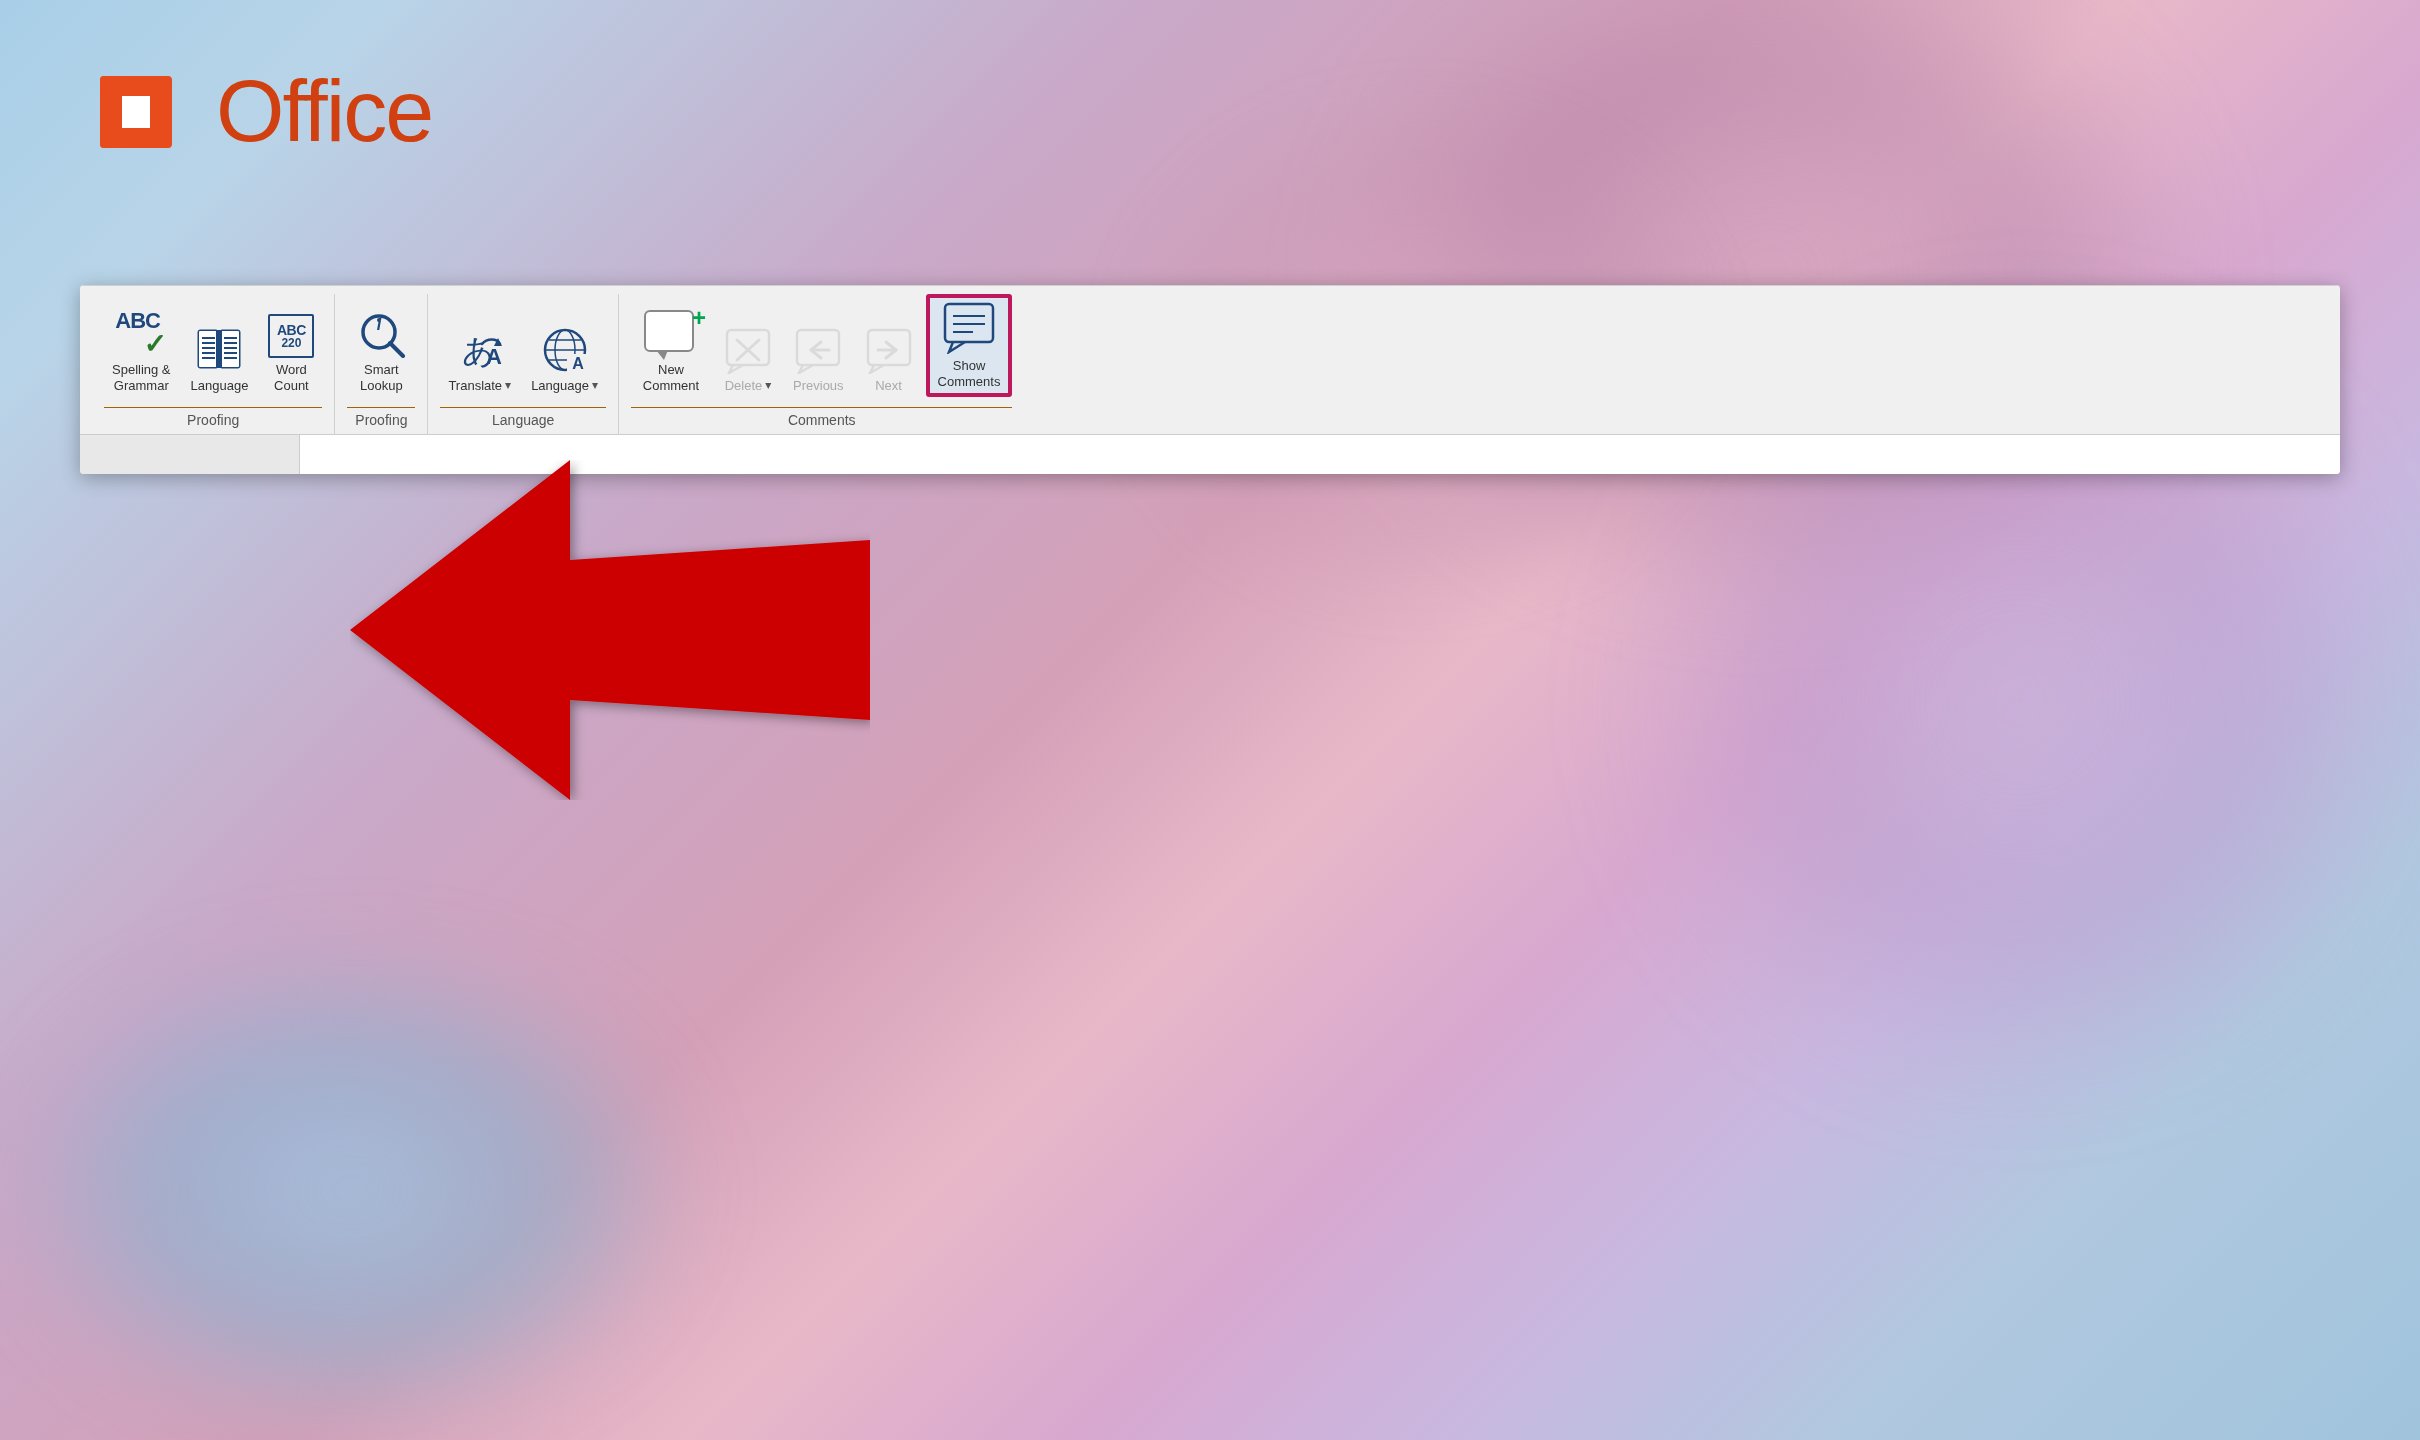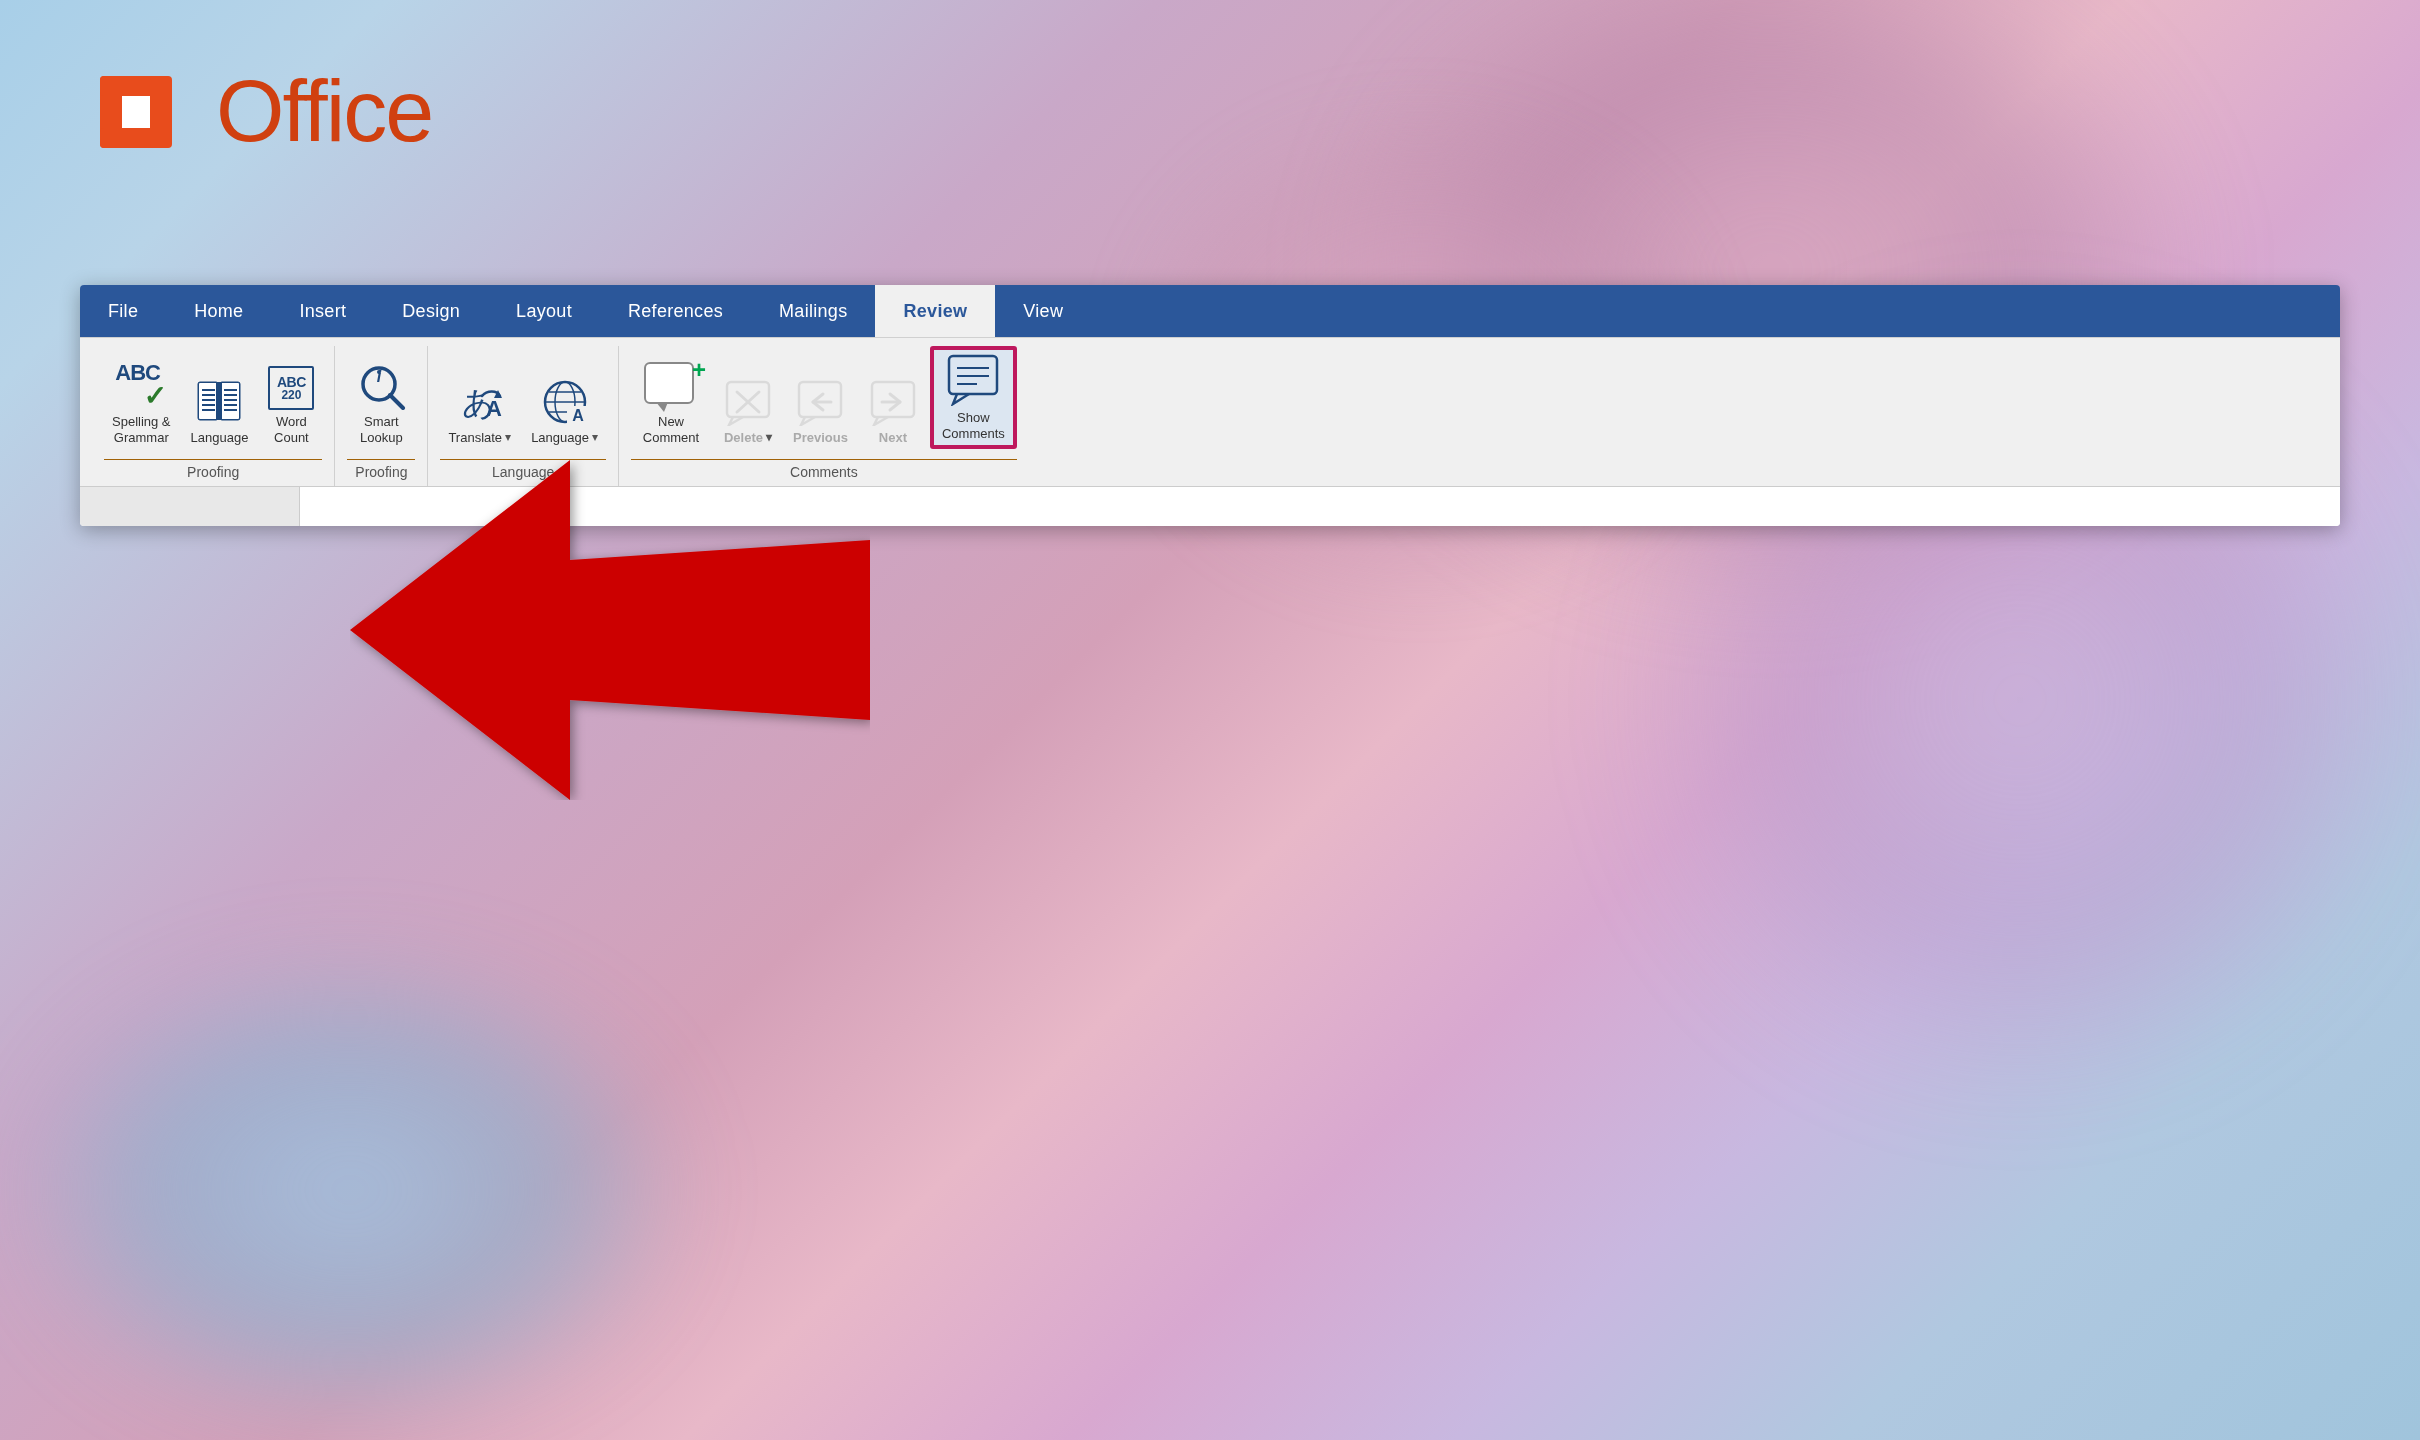--- a/index.html
+++ b/index.html
@@ -290,21 +290,21 @@
 
     
     .arrow-pointer {
       position: absolute;
       top: 460px;
       left: 350px;
       z-index: 20;
     }
 
     
-    .grayed .btn-label { color: #aaa; font-weight: bold; }
+    .grayed .btn-label { color: #aaa; }
     .grayed .btn-icon { opacity: 0.4; }
 
     
     .dropdown-arrow {
       font-size: 12px;
       color: #555;
     }
   </style>
 </head>
 <body>
@@ -335,31 +335,20 @@
       <rect x="30" y="35" width="20" height="32" fill="white"></rect>
 
       <rect x="50" y="35" width="8" height="32" fill="white"></rect>
     </g>
   </svg>
   <span class="office-text">Office</span>
 </div>
 
 <div class="ribbon-wrapper">
 
-  <div class="tab-bar">
-    <div class="tab-item">File</div>
-    <div class="tab-item">Home</div>
-    <div class="tab-item">Insert</div>
-    <div class="tab-item">Design</div>
-    <div class="tab-item">Layout</div>
-    <div class="tab-item">References</div>
-    <div class="tab-item">Mailings</div>
-    <div class="tab-item active">Review</div>
-    <div class="tab-item">View</div>
-  </div>
 
   <div class="ribbon-content">
 
     <div class="ribbon-section">
       <div class="ribbon-buttons">
 
         <div class="ribbon-btn">
           <div class="btn-icon">
             <div class="spelling-icon">
               <span class="spelling-abc">ABC</span>

